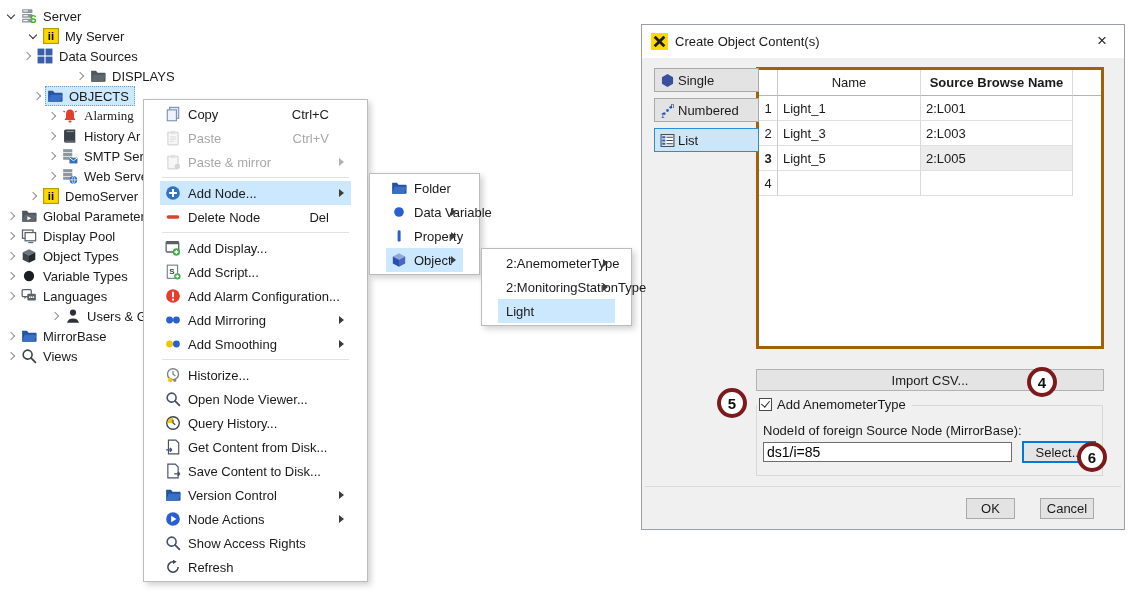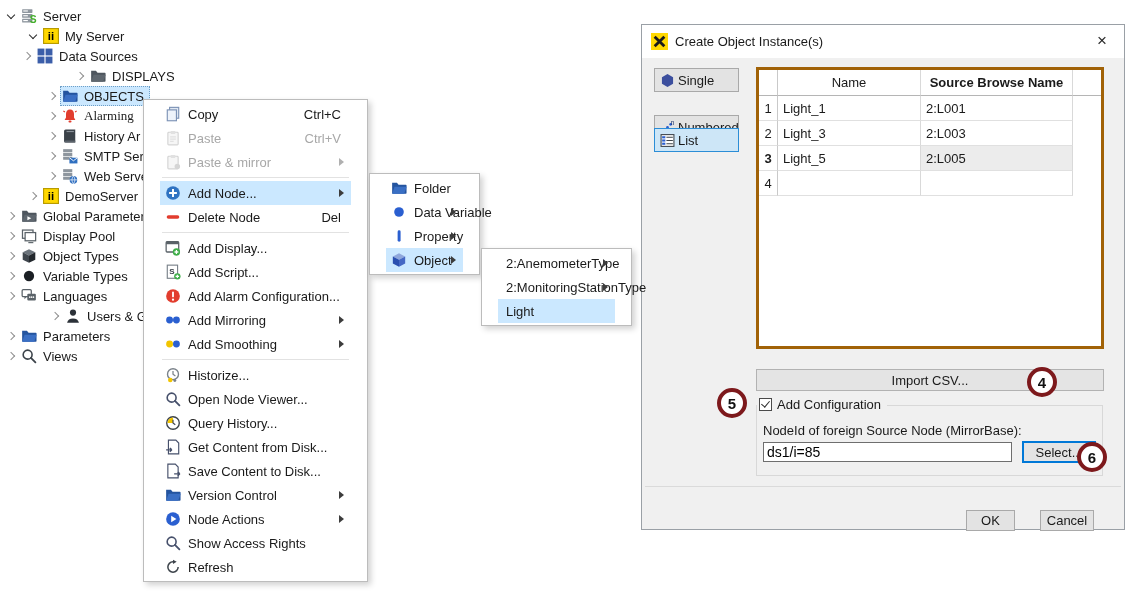--- a/index.html
+++ b/index.html
@@ -22,39 +22,39 @@
 
   
   .menu{position:absolute;background:#fff;border:1px solid #bcbcbc;box-shadow:3px 3px 6px rgba(0,0,0,.18);
         padding:2px 16px;box-sizing:border-box}
   #context-menu{left:143px;top:99px;width:225px;z-index:20}
   #submenu-add-node{left:369px;top:173px;width:111px;z-index:21}
   #submenu-object{left:481px;top:248px;width:151px;z-index:22}
   .mi{height:24px;display:flex;align-items:center;padding:0 6px 0 5px;position:relative}
   .mi .icon{width:16px;height:16px;margin-right:7px;flex:0 0 16px}
   .mi .lbl{flex:1;white-space:nowrap}
-  .mi .sc{margin-left:10px;margin-right:4px}
+  .mi .sc{margin-left:10px;margin-right:16px}
   .mi .arrow{position:absolute;right:7px;width:0;height:0;border-left:5px solid #3c3c3c;
              border-top:4px solid transparent;border-bottom:4px solid transparent}
   .mi.hl{background:#cbe8ff}
   .mi.dis{color:#a8a8a8}
   .mi.dis .icon{opacity:.55;filter:grayscale(1)}
   .mi.dis .arrow{border-left-color:#b0b0b0}
   .sep{height:1px;background:#e2e2e2;margin:3px 2px}
   #submenu-object .mi{padding-left:8px}
 
   
   #dialog{position:absolute;left:641px;top:24px;width:484px;height:506px;box-sizing:border-box;
           background:#f0f0f0;border:1px solid #9aa0a6;z-index:5}
   .titlebar{height:33px;background:#fff;display:flex;align-items:center;padding-left:9px}
   .app-icon{width:17px;height:17px;margin-right:7px}
   .title{font-size:13px}
   .close{position:absolute;top:0;right:0;width:44px;height:32px;display:flex;align-items:center;
          justify-content:center;font-size:17px;color:#2b2b2b}
-  .modebtn{position:absolute;left:12px;width:85px;height:24px;box-sizing:border-box;background:#e3e3e3;
+  .modebtn{position:absolute;left:12px;width:105px;height:24px;box-sizing:border-box;background:#e3e3e3;
            border:1px solid #a9a9a9;display:flex;align-items:center;padding-left:5px;gap:3px}
   .modebtn .icon{width:15px;height:15px;flex:0 0 15px}
   .modebtn.selected{background:#cde6f7;border-color:#2b8dd6}
   .table{position:absolute;left:114px;top:42px;width:348px;height:282px;box-sizing:border-box;
          background:#fff;border:3px solid #a16207;overflow:hidden}
   .thead{display:flex;height:26px}
   .th{box-sizing:border-box;border-right:1px solid #d9d9d9;border-bottom:1px solid #b5b5b5;
       display:flex;align-items:center;justify-content:center}
   .th.b{font-weight:bold}
   .tr{display:flex;height:25px}
@@ -73,21 +73,21 @@
          background:#f0f0f0;padding:0 6px 0 2px}
   .checkbox{width:13px;height:13px;background:#fff;border:1px solid #4a4a4a;position:relative;box-sizing:border-box}
   .checkbox.checked::after{content:"";position:absolute;left:2.5px;top:0px;width:4px;height:7px;
          border-right:1.6px solid #2b2b2b;border-bottom:1.6px solid #2b2b2b;transform:rotate(40deg)}
   .nodeid-label{position:absolute;left:121px;top:398px;white-space:nowrap}
   .nodeid-input{position:absolute;left:121px;top:417px;width:249px;height:20px;box-sizing:border-box;
          border:1px solid #6e6e6e;background:#fff;font-family:"Liberation Sans",sans-serif;font-size:14px;padding:0 3px}
   .selectbtn{position:absolute;left:380px;top:416px;width:74px;height:22px;box-sizing:border-box;background:#e4e4e4;
          border:2px solid #0078d7;display:flex;align-items:center;justify-content:center}
   .hr{position:absolute;left:3px;top:461px;width:476px;height:1px;background:#dadada}
-  .btn{position:absolute;top:485px;height:21px;box-sizing:border-box;background:#e3e3e3;border:1px solid #a9a9a9;
+  .btn{position:absolute;top:473px;height:21px;box-sizing:border-box;background:#e3e3e3;border:1px solid #a9a9a9;
        display:flex;align-items:center;justify-content:center}
   .okbtn{left:324px;width:49px}
   .cancelbtn{left:398px;width:54px}
 
   
   .ann{position:absolute;width:22px;height:22px;border:4px solid #7d191c;border-radius:50%;background:#fff;
        display:flex;align-items:center;justify-content:center;font-weight:bold;font-size:15px;color:#111;z-index:50}
   .a4{left:1027px;top:367px}
   .a5{left:717px;top:388px}
   .a6{left:1077px;top:442px}
@@ -152,21 +152,21 @@
         <span class="tsel">
           <span class="icon">
             <svg viewBox="0 0 14 14">
               <path d="M1 2.5h4.2l1.4 1.6H13a.6.6 0 0 1 .6.6v6.7a.6.6 0 0 1-.6.6H1.6a.6.6 0 0 1-.6-.6z" fill="#4e565e"></path>
               <path d="M1 12 L3.1 6 H13.7 L11.5 12 Z" fill="#5f676f"></path>
             </svg>
           </span>
           <span class="tlabel">DISPLAYS</span>
         </span>
       </div>
-      <div class="tree-row" style="padding-left: 45px;">
+      <div class="tree-row" style="padding-left: 30px;">
         <span class="chev"></span>
         <span class="tsel sel">
           <span class="icon">
             <svg viewBox="0 0 14 14">
               <path d="M1 2.5h4.2l1.4 1.6H13a.6.6 0 0 1 .6.6v6.7a.6.6 0 0 1-.6.6H1.6a.6.6 0 0 1-.6-.6z" fill="#24549f"></path>
               <path d="M1 12 L3.1 6 H13.7 L11.5 12 Z" fill="#3a6fc4"></path>
             </svg>
           </span>
           <span class="tlabel">OBJECTS</span>
         </span>
@@ -325,21 +325,21 @@
       </div>
       <div class="tree-row" style="padding-left: 4px;">
         <span class="chev"></span>
         <span class="tsel">
           <span class="icon">
             <svg viewBox="0 0 14 14">
               <path d="M1 2.5h4.2l1.4 1.6H13a.6.6 0 0 1 .6.6v6.7a.6.6 0 0 1-.6.6H1.6a.6.6 0 0 1-.6-.6z" fill="#24549f"></path>
               <path d="M1 12 L3.1 6 H13.7 L11.5 12 Z" fill="#3a6fc4"></path>
             </svg>
           </span>
-          <span class="tlabel">Parameters</span>
+          <span class="tlabel">MirrorBase</span>
         </span>
       </div>
       <div class="tree-row" style="padding-left: 4px;">
         <span class="chev"></span>
         <span class="tsel">
           <span class="icon">
             <svg viewBox="0 0 14 14">
               <circle cx="5.8" cy="5.8" r="3.9" fill="none" stroke="#3c434a" stroke-width="1.4"></circle>
               <path d="M8.7 8.7 12.6 12.6" stroke="#3c434a" stroke-width="1.6" stroke-linecap="round"></path>
             </svg>
@@ -598,21 +598,21 @@
     </div>
 
   <div id="dialog">
     <div class="titlebar">
       <span class="icon app-icon" id="app-icon">
           <svg viewBox="0 0 14 14">
             <rect width="14" height="14" fill="#ffd800"></rect>
             <path d="M3 3 11 11M11 3 3 11" stroke="#1a1a1a" stroke-width="2.3"></path>
           </svg>
         </span>
-      <span class="title">Create Object Instance(s)</span>
+      <span class="title">Create Object Content(s)</span>
     </div>
     <span class="close">×</span>
 
     <div class="table" id="table">
         <div class="thead">
           <div class="th n"></div>
           <div class="th c0">Name</div>
           <div class="th c1 b">Source Browse Name</div>
           <div class="th fill"></div>
         </div>
@@ -636,38 +636,38 @@
           <div class="td c0"></div>
           <div class="td c1"></div>
         </div>
       </div>
 
     <div class="importcsv">Import CSV...</div>
 
     <div class="groupbox"></div>
     <div class="cbrow">
       <span class="checkbox checked" id="mirror-checkbox"></span>
-      <span>Add Configuration</span>
+      <span>Add AnemometerType</span>
     </div>
     <div class="nodeid-label">NodeId of foreign Source Node (MirrorBase):</div>
     <input class="nodeid-input" value="ds1/i=85" style="">
     <div class="selectbtn">Select...</div>
 
     <div class="hr"></div>
     <div class="btn okbtn">OK</div>
     <div class="btn cancelbtn">Cancel</div>
   <div class="modebtn" style="top: 43px;">
         <span class="icon">
           <svg viewBox="0 0 14 14">
             <polygon points="7,1 12.2,4 12.2,10 7,13 1.8,10 1.8,4" fill="#3c4f9e"></polygon>
           </svg>
         </span>
         <span>Single</span>
       </div>
-      <div class="modebtn" style="top: 73px; margin-top: 17px;">
+      <div class="modebtn" style="top: 73px;">
         <span class="icon">
           <svg viewBox="0 0 14 14">
             <g fill="#2a5fd0">
               <circle cx="4" cy="10" r="1.3"></circle>
               <circle cx="7" cy="7" r="1.3"></circle>
               <circle cx="10" cy="4" r="1.3"></circle>
             </g>
             <text x="1" y="13.6" font-size="6" fill="#1b2f66">1</text>
             <text x="10" y="4.5" font-size="6" fill="#1b2f66">n</text>
           </svg>

